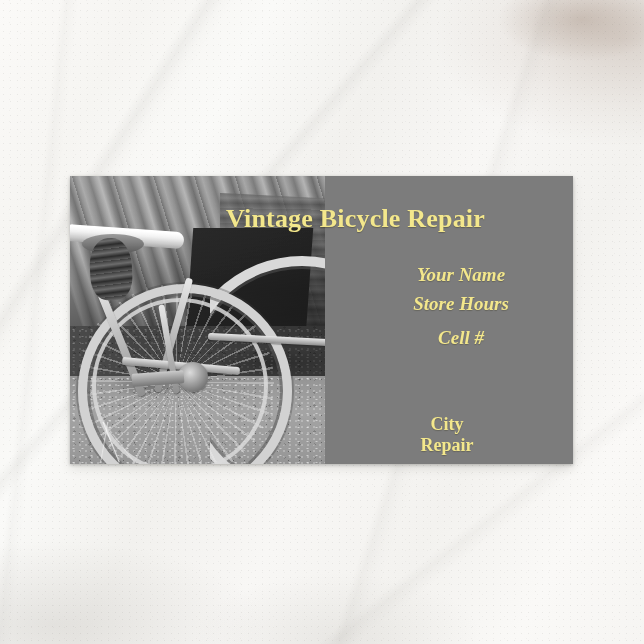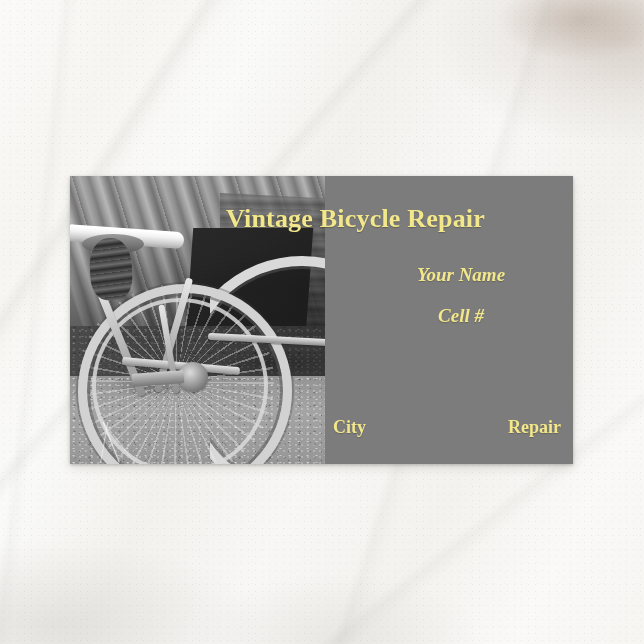--- a/index.html
+++ b/index.html
@@ -290,32 +290,33 @@
   }
   .details .line {
     font-family: "Liberation Serif", serif;
     font-weight: bold;
     font-size: 19px;
     line-height: 29px;
     color: #f3e78c;
     text-shadow: 0 1px 1px rgba(50,45,20,0.30);
     white-space: nowrap;
   }
-  .details .line.cell { margin-top: 12px; }
+  .details .line.cell { margin-top: 5px; }
 
   .footer-row {
     position: absolute;
     left: 255px; top: 238px;
     width: 248px;
     height: 26px;
     display: flex;
     align-items: center;
     justify-content: space-between;
     padding: 0 12px 0 8px;
     box-sizing: border-box;
+    flex-direction: column;
   }
   .footer-row .foot {
     font-family: "Liberation Serif", serif;
     font-weight: bold;
     font-size: 18px;
     color: #f3e78c;
     text-shadow: 0 1px 1px rgba(50,45,20,0.30);
     white-space: nowrap;
   }
 </style>
@@ -360,20 +361,21 @@
     </div>
 
     <div class="gray-panel"></div>
 
     <div class="text-layer">
 
       <div class="card-title">Vintage Bicycle Repair</div>
 
       <div class="details">
         <div class="line">Your Name</div>
+        <div class="line">Store Hours</div>
         <div class="line cell">Cell #</div>
       </div>
 
       <div class="footer-row">
         <span class="foot">City</span>
         <span class="foot">Repair</span>
       </div>
 
     </div>
   </div>

